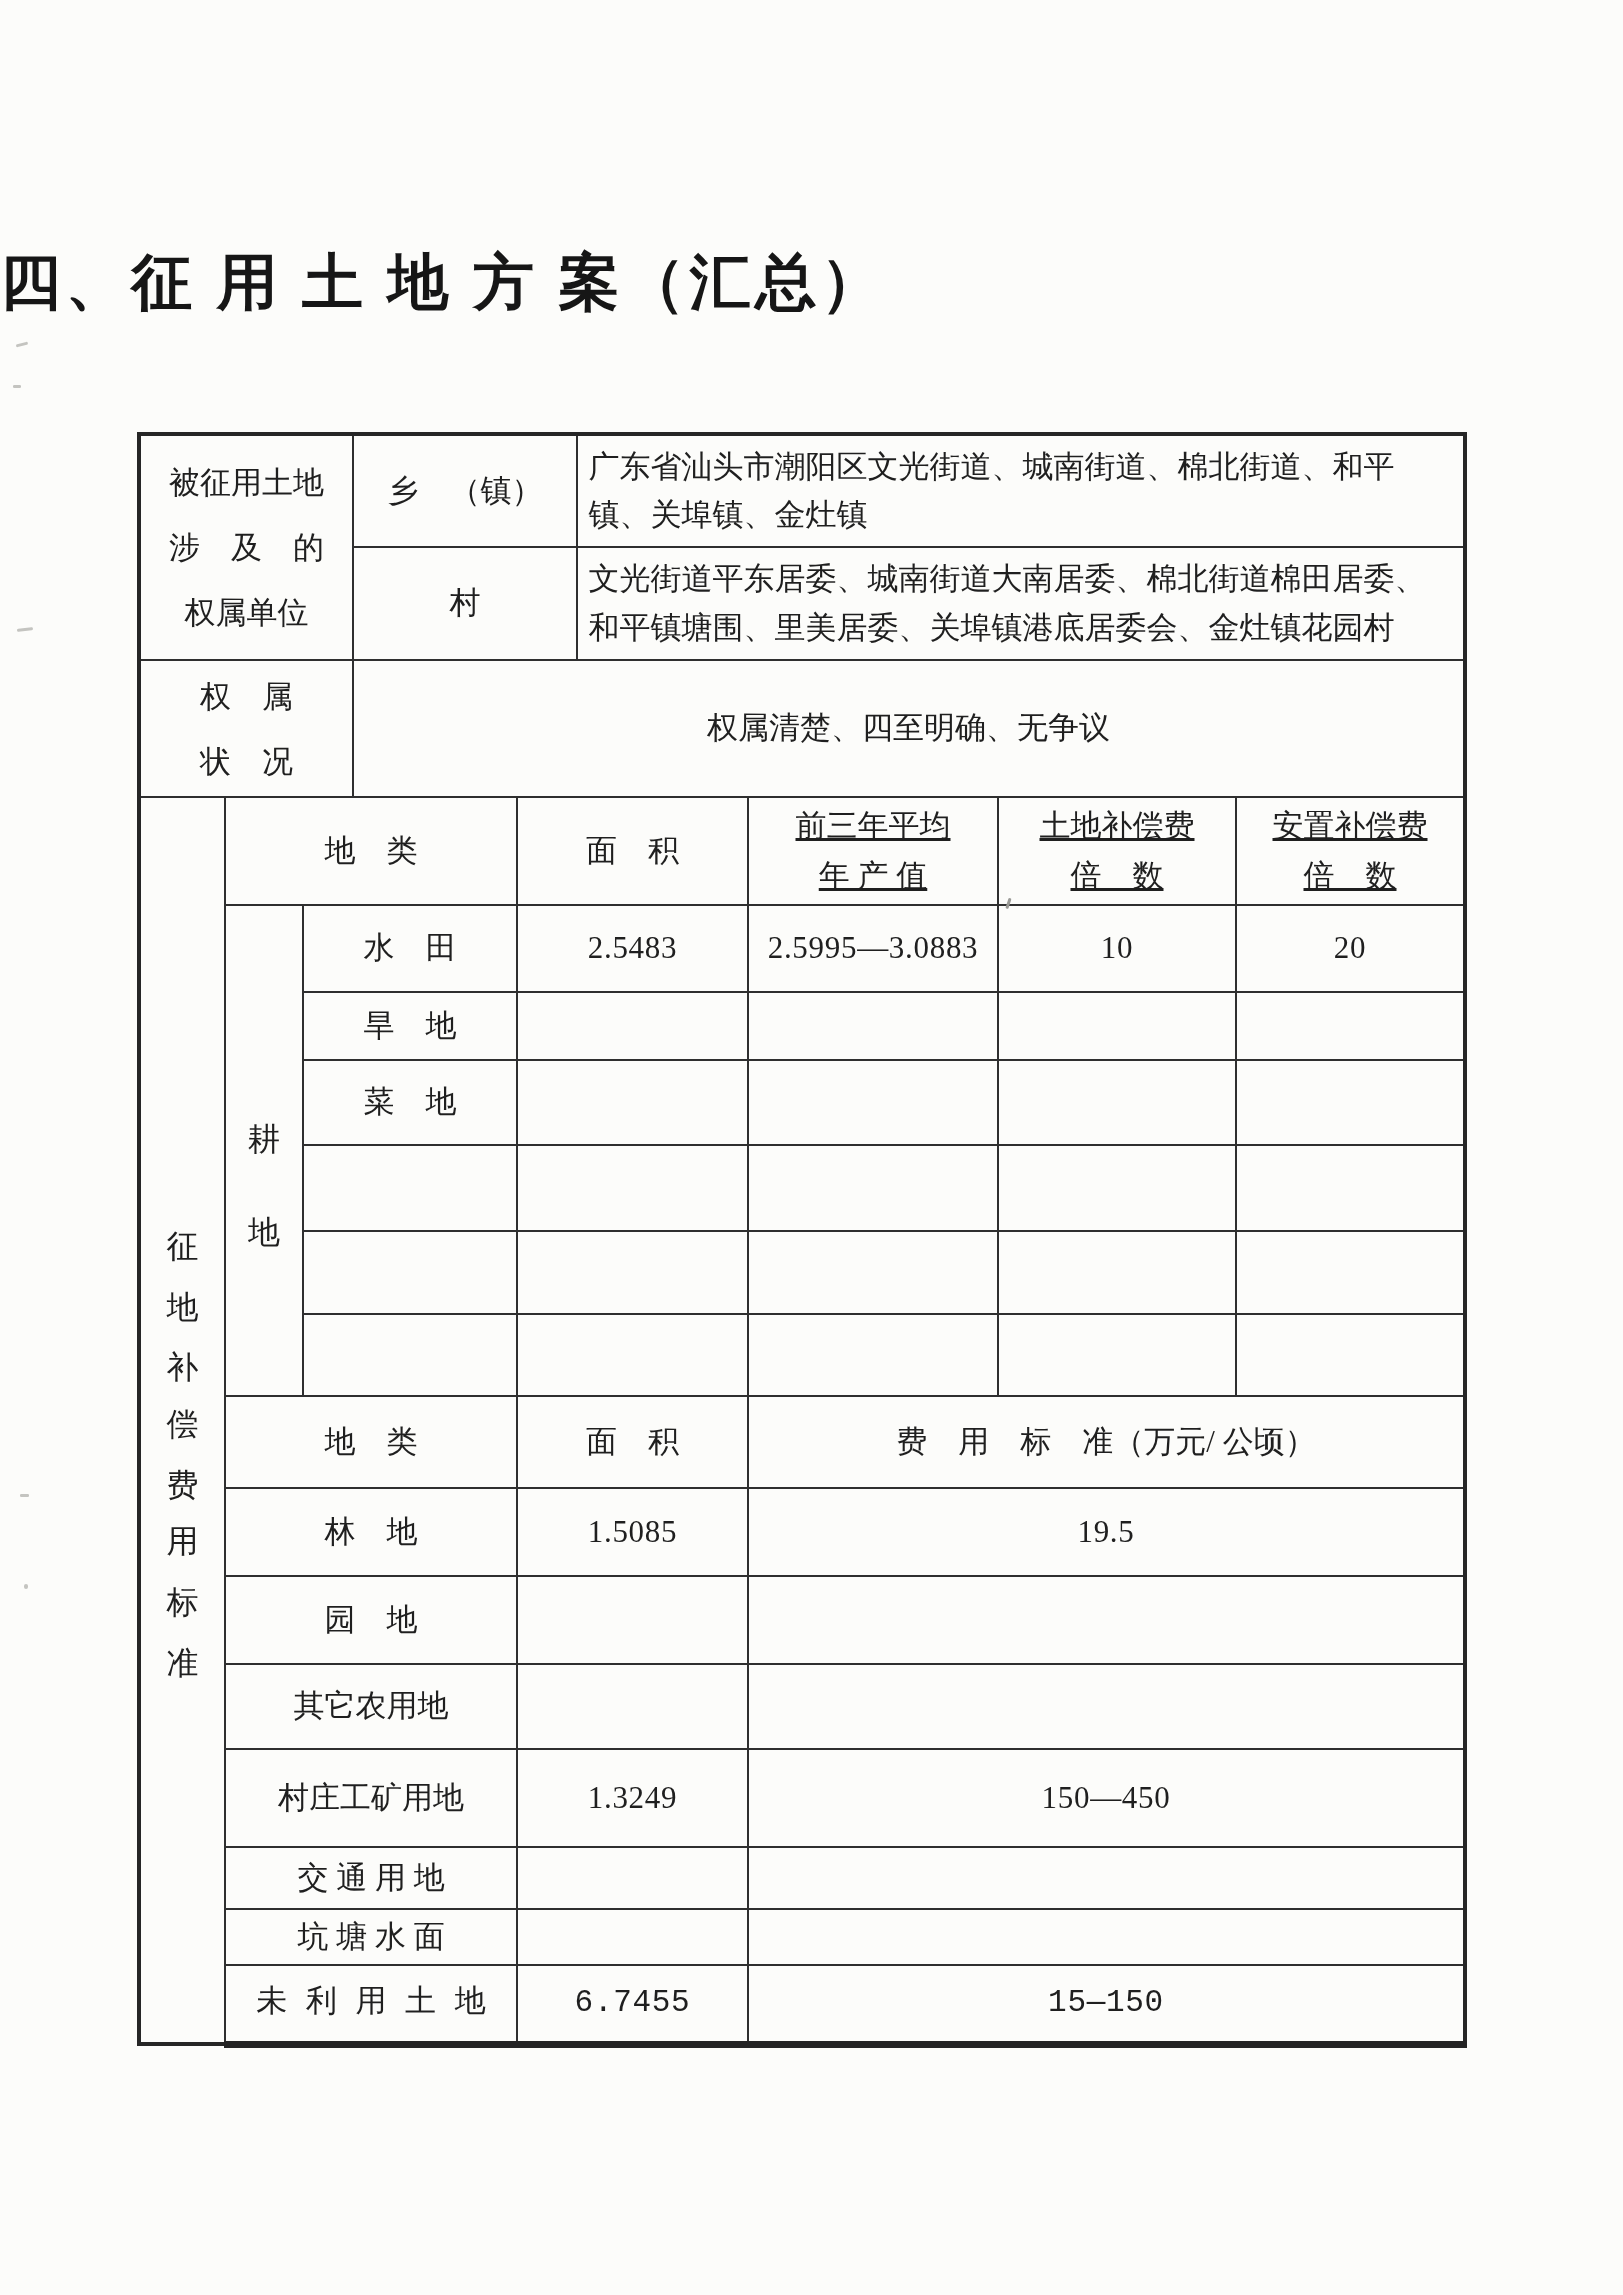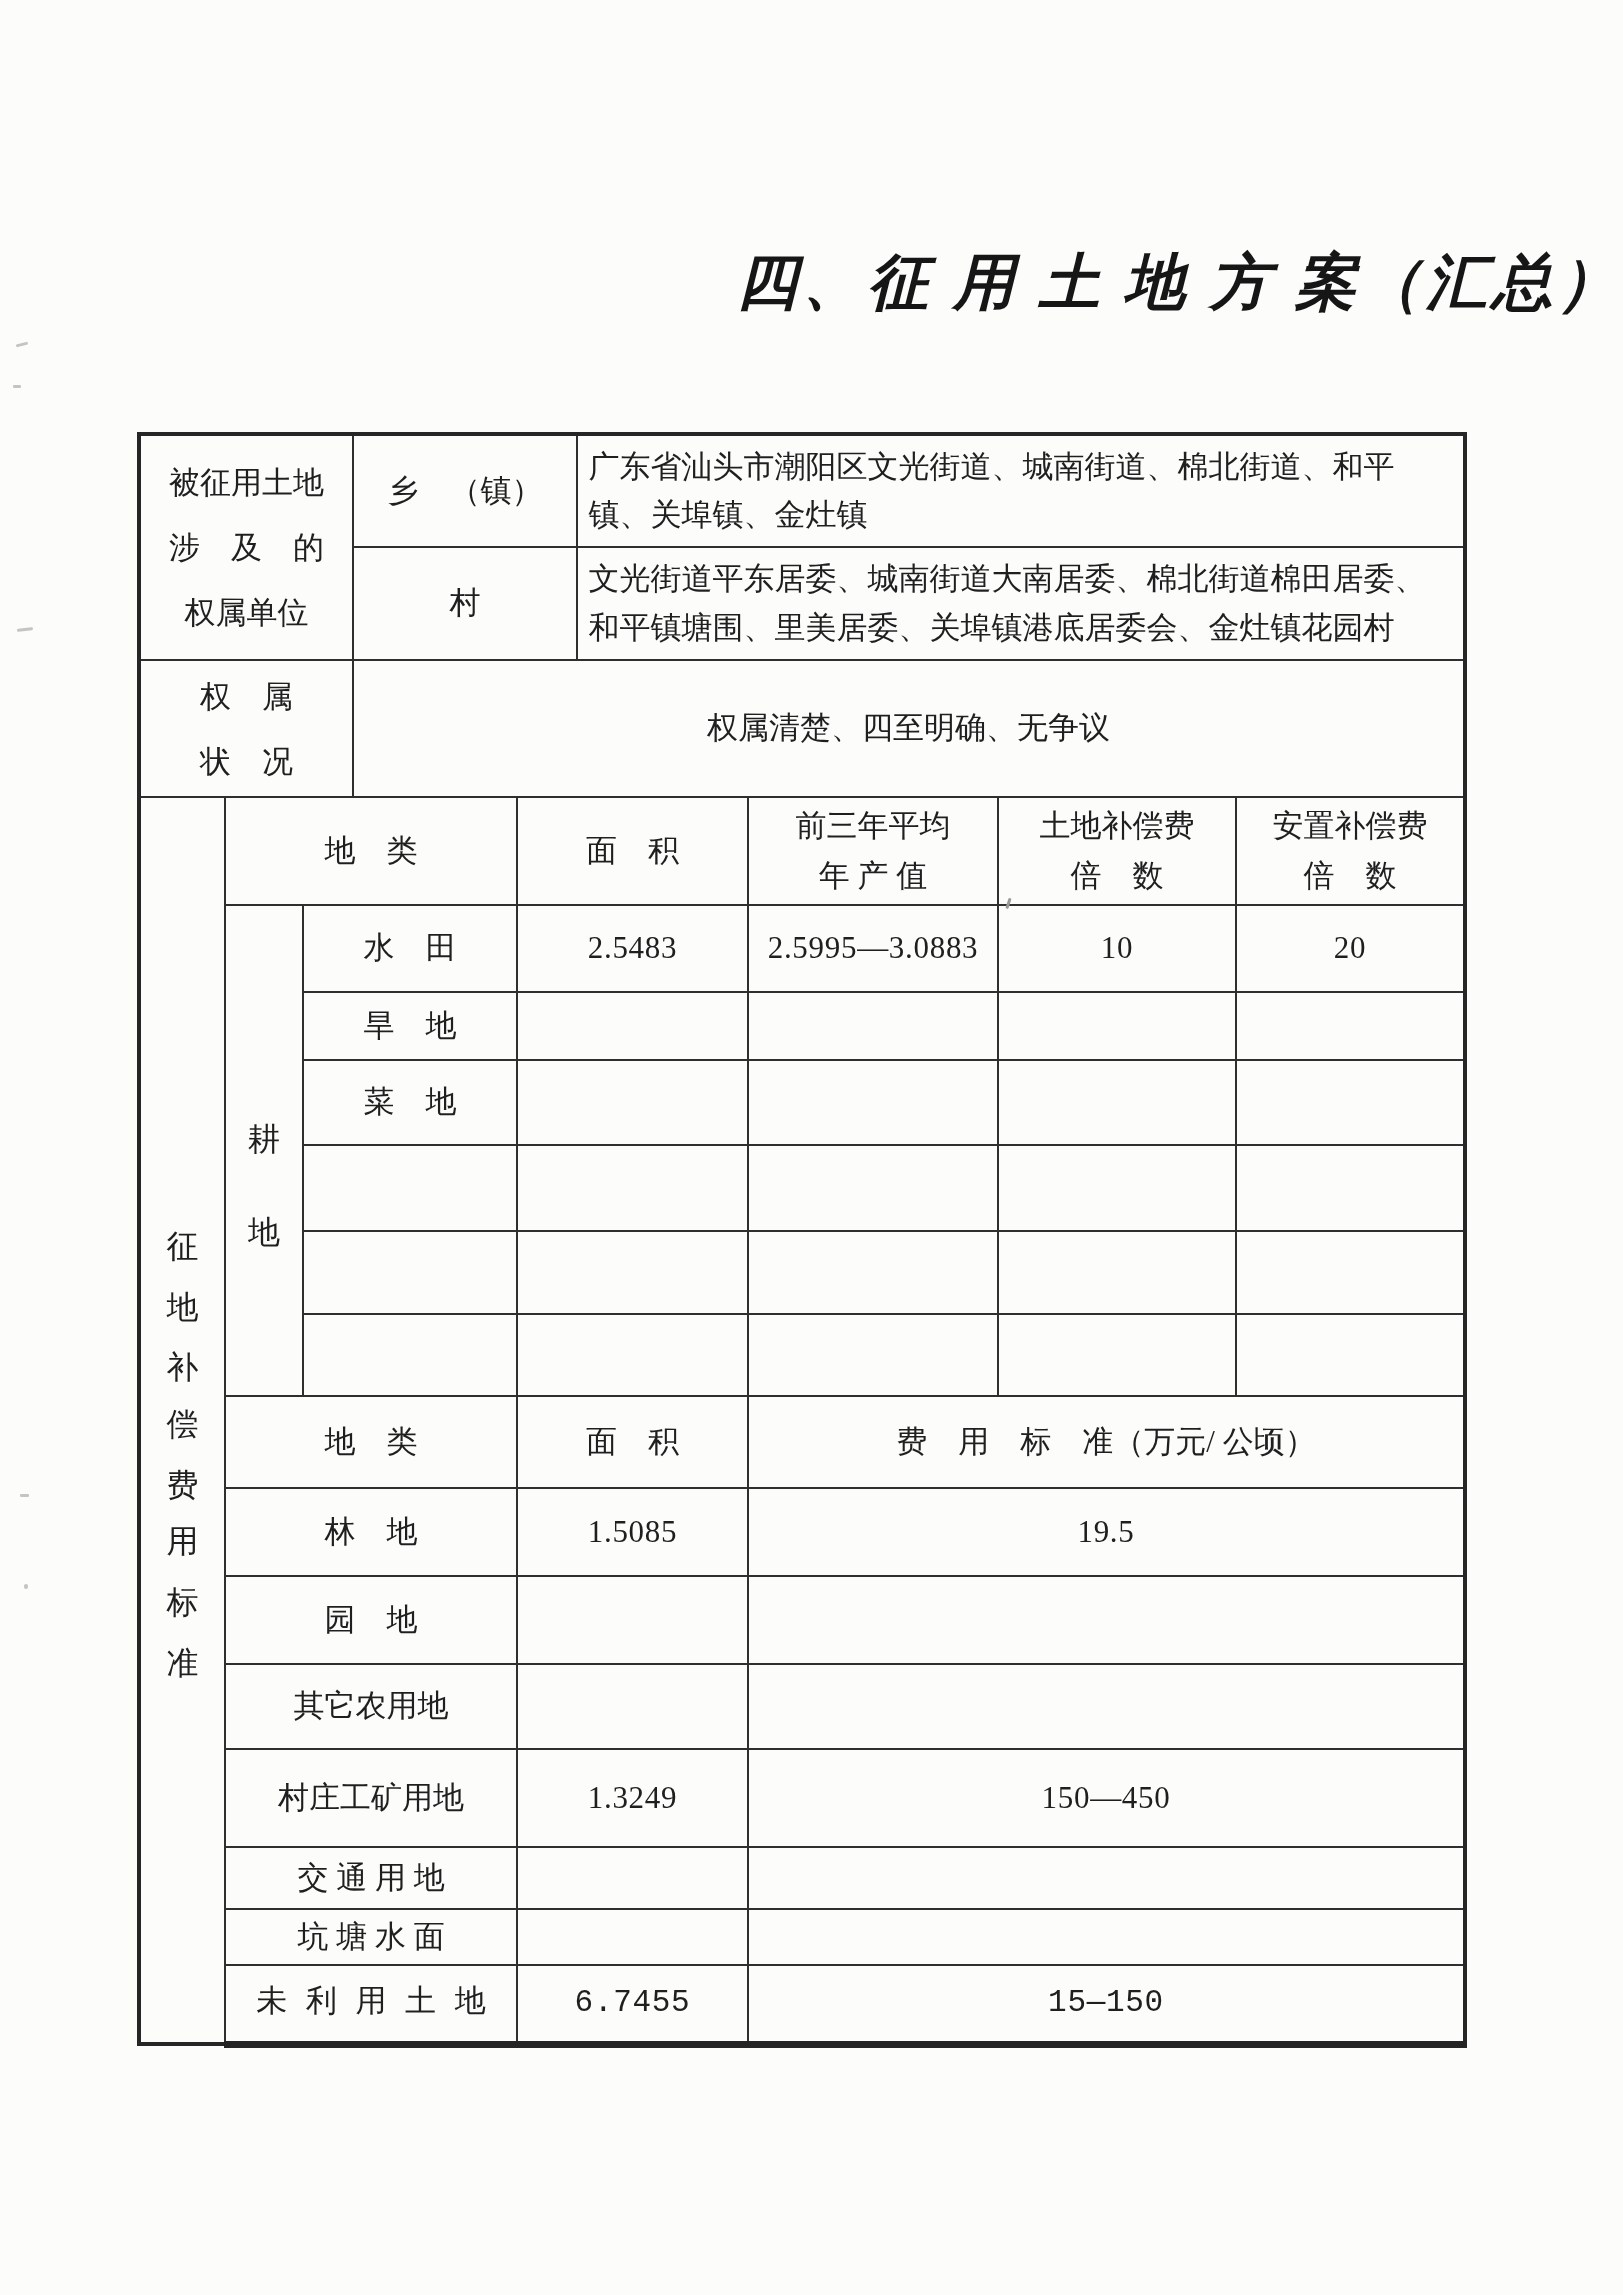--- a/index.html
+++ b/index.html
@@ -5,41 +5,41 @@
   * { margin:0; padding:0; box-sizing:border-box; }
   html,body { width:1623px; height:2295px; background:#fbfbf9; }
   .page {
     position:relative; width:1623px; height:2295px;
     background:#fcfcfa; overflow:hidden;
     font-family:"Liberation Serif","DejaVu Serif",serif;
     color:#1d1d1d;
   }
   .title {
     position:absolute; top:242px; left:0; width:1623px;
-    text-align:right; font-size:61px; font-weight:bold;
-    letter-spacing:4.6px; white-space:nowrap; color:#161616;font-style:italic;
+    text-align:left; font-size:61px; font-weight:bold;
+    letter-spacing:4.6px; white-space:nowrap; color:#161616;
   }
   .unit-note {
     position:absolute; top:384px; right:179px;
     font-size:34px; letter-spacing:2px; color:#1a1a1a;
   }
   .grid { position:absolute; left:137px; top:432px; width:1326px;border-radius:8px; }
   table {
     width:100%; border-collapse:collapse; table-layout:fixed;
     border:4.6px solid #262626;
   }
   td {
     border:2px solid #2f2f2f; text-align:center; vertical-align:middle;
     font-size:31px; line-height:1.5; padding:2.6px 5.2px; overflow:hidden;
     color:#1f1f1f;
   }
   tr.last td { border-bottom:7.2px solid #242424;font-family:Liberation Mono, monospace; }
   .ml { white-space:pre-line; }
   .lbl3 { line-height:2.1; font-size:31px; }
-  .hdr { line-height:1.62; }
+  .hdr { line-height:1.62;text-decoration:underline; }
   .leftcell { text-align:left; padding-left:10.5px; padding-right:10.5px; font-size:31px; line-height:1.55; }
   .num { font-size:31px; letter-spacing:0.7px; }
   .vert {
     display:inline-block; writing-mode:vertical-rl; text-orientation:upright;
     letter-spacing:1.85em; padding-top:1.85em; font-size:32px; line-height:1.1;
   }
   .vert-geng {
     display:inline-block; writing-mode:vertical-rl; text-orientation:upright;
     letter-spacing:2.9em; padding-top:2.9em; font-size:32px; line-height:1.1;
   }

